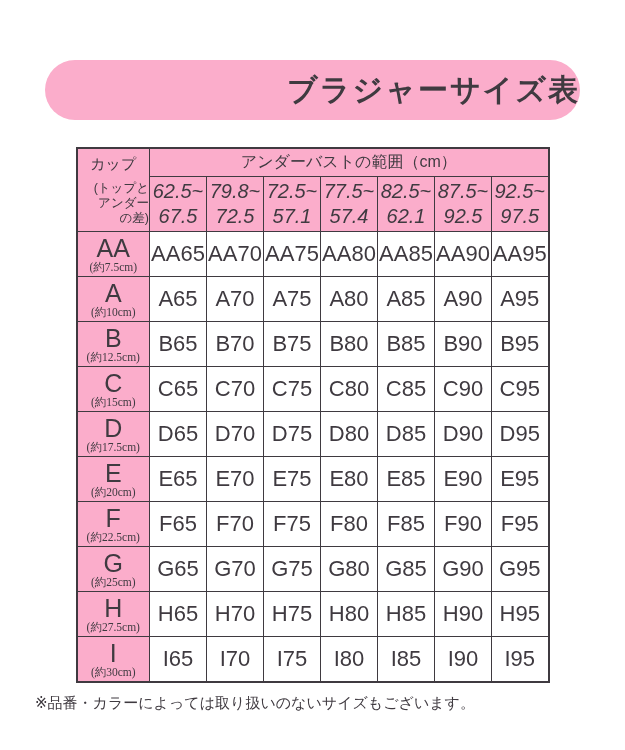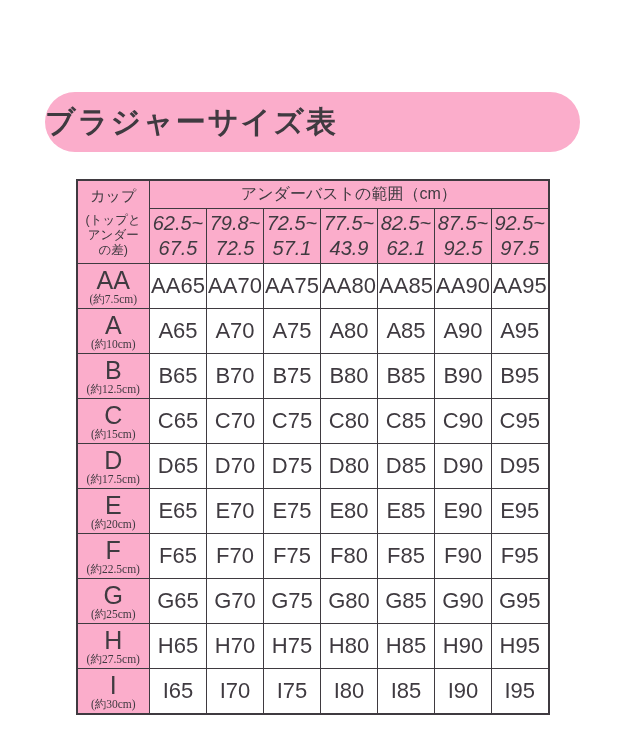--- a/index.html
+++ b/index.html
@@ -9,25 +9,25 @@
     --bg:#ffffff;
   }
   html,body{margin:0;padding:0;}
   body{
     width:625px;height:750px;background:var(--bg);
     font-family:"Liberation Sans","DejaVu Sans",sans-serif;
     color:var(--text);
     overflow:hidden;
   }
   .banner{
-    margin:92px auto 0;
+    margin:60px auto 0;
     width:535px;height:60px;
     background:var(--pink);
     border-radius:30px;
-    display:flex;align-items:center;justify-content:flex-start;
+    display:flex;align-items:center;justify-content:flex-end;
   }
   .banner h1{
     margin:0;font-size:30px;font-weight:bold;letter-spacing:2px;color:var(--text);
   }
   table.size-table{
     margin:27px auto 0;
     width:474px;
     border-collapse:collapse;
     table-layout:fixed;
     border:2.5px solid var(--border);
@@ -35,21 +35,21 @@
   .size-table th,.size-table td{
     border:1.5px solid var(--border);
     text-align:center;vertical-align:middle;
     padding:0;font-weight:normal;color:var(--text);
   }
   .size-table thead th{background:var(--pink);}
   th.span-head{height:27px;font-size:16px;}
   th.range-cell{height:54px;font-size:20px;line-height:1.25;font-style:italic;}
   th.corner{font-size:15px;}
   .corner-main{font-size:15px;margin-bottom:7px;}
-  .corner-sub div{font-size:12.5px;line-height:1.2;}
+  .corner-sub div{font-size:12.5px;line-height:1.2;text-align:right;}
   tbody th.row-head{background:var(--pink);margin-top:16px;}
   .cup-letter{font-size:25px;line-height:1.05;}
   .cup-note{font-size:11.5px;line-height:1.1;font-family:Liberation Serif, serif;}
   tbody td{height:44px;font-size:22px;background:#ffffff;}
   p.note{
     margin:11px 0 0 35px;
     font-size:15px;color:var(--text);
   }
 </style>
 </head>
@@ -92,21 +92,21 @@
           <th class="range-cell">
             <div>79.8~</div>
             <div>72.5</div>
           </th>
           <th class="range-cell">
             <div>72.5~</div>
             <div>57.1</div>
           </th>
           <th class="range-cell">
             <div>77.5~</div>
-            <div>43.9</div>
+            <div>57.4</div>
           </th>
           <th class="range-cell">
             <div>82.5~</div>
             <div>62.1</div>
           </th>
           <th class="range-cell">
             <div>87.5~</div>
             <div>92.5</div>
           </th>
           <th class="range-cell">
@@ -242,14 +242,15 @@
           <td>I70</td>
           <td>I75</td>
           <td>I80</td>
           <td>I85</td>
           <td>I90</td>
           <td>I95</td>
         </tr>
       </tbody>
   </table>
 
+  <p class="note">※品番・カラーによっては取り扱いのないサイズもございます。</p>
 
 </div>
 
 </body></html>

